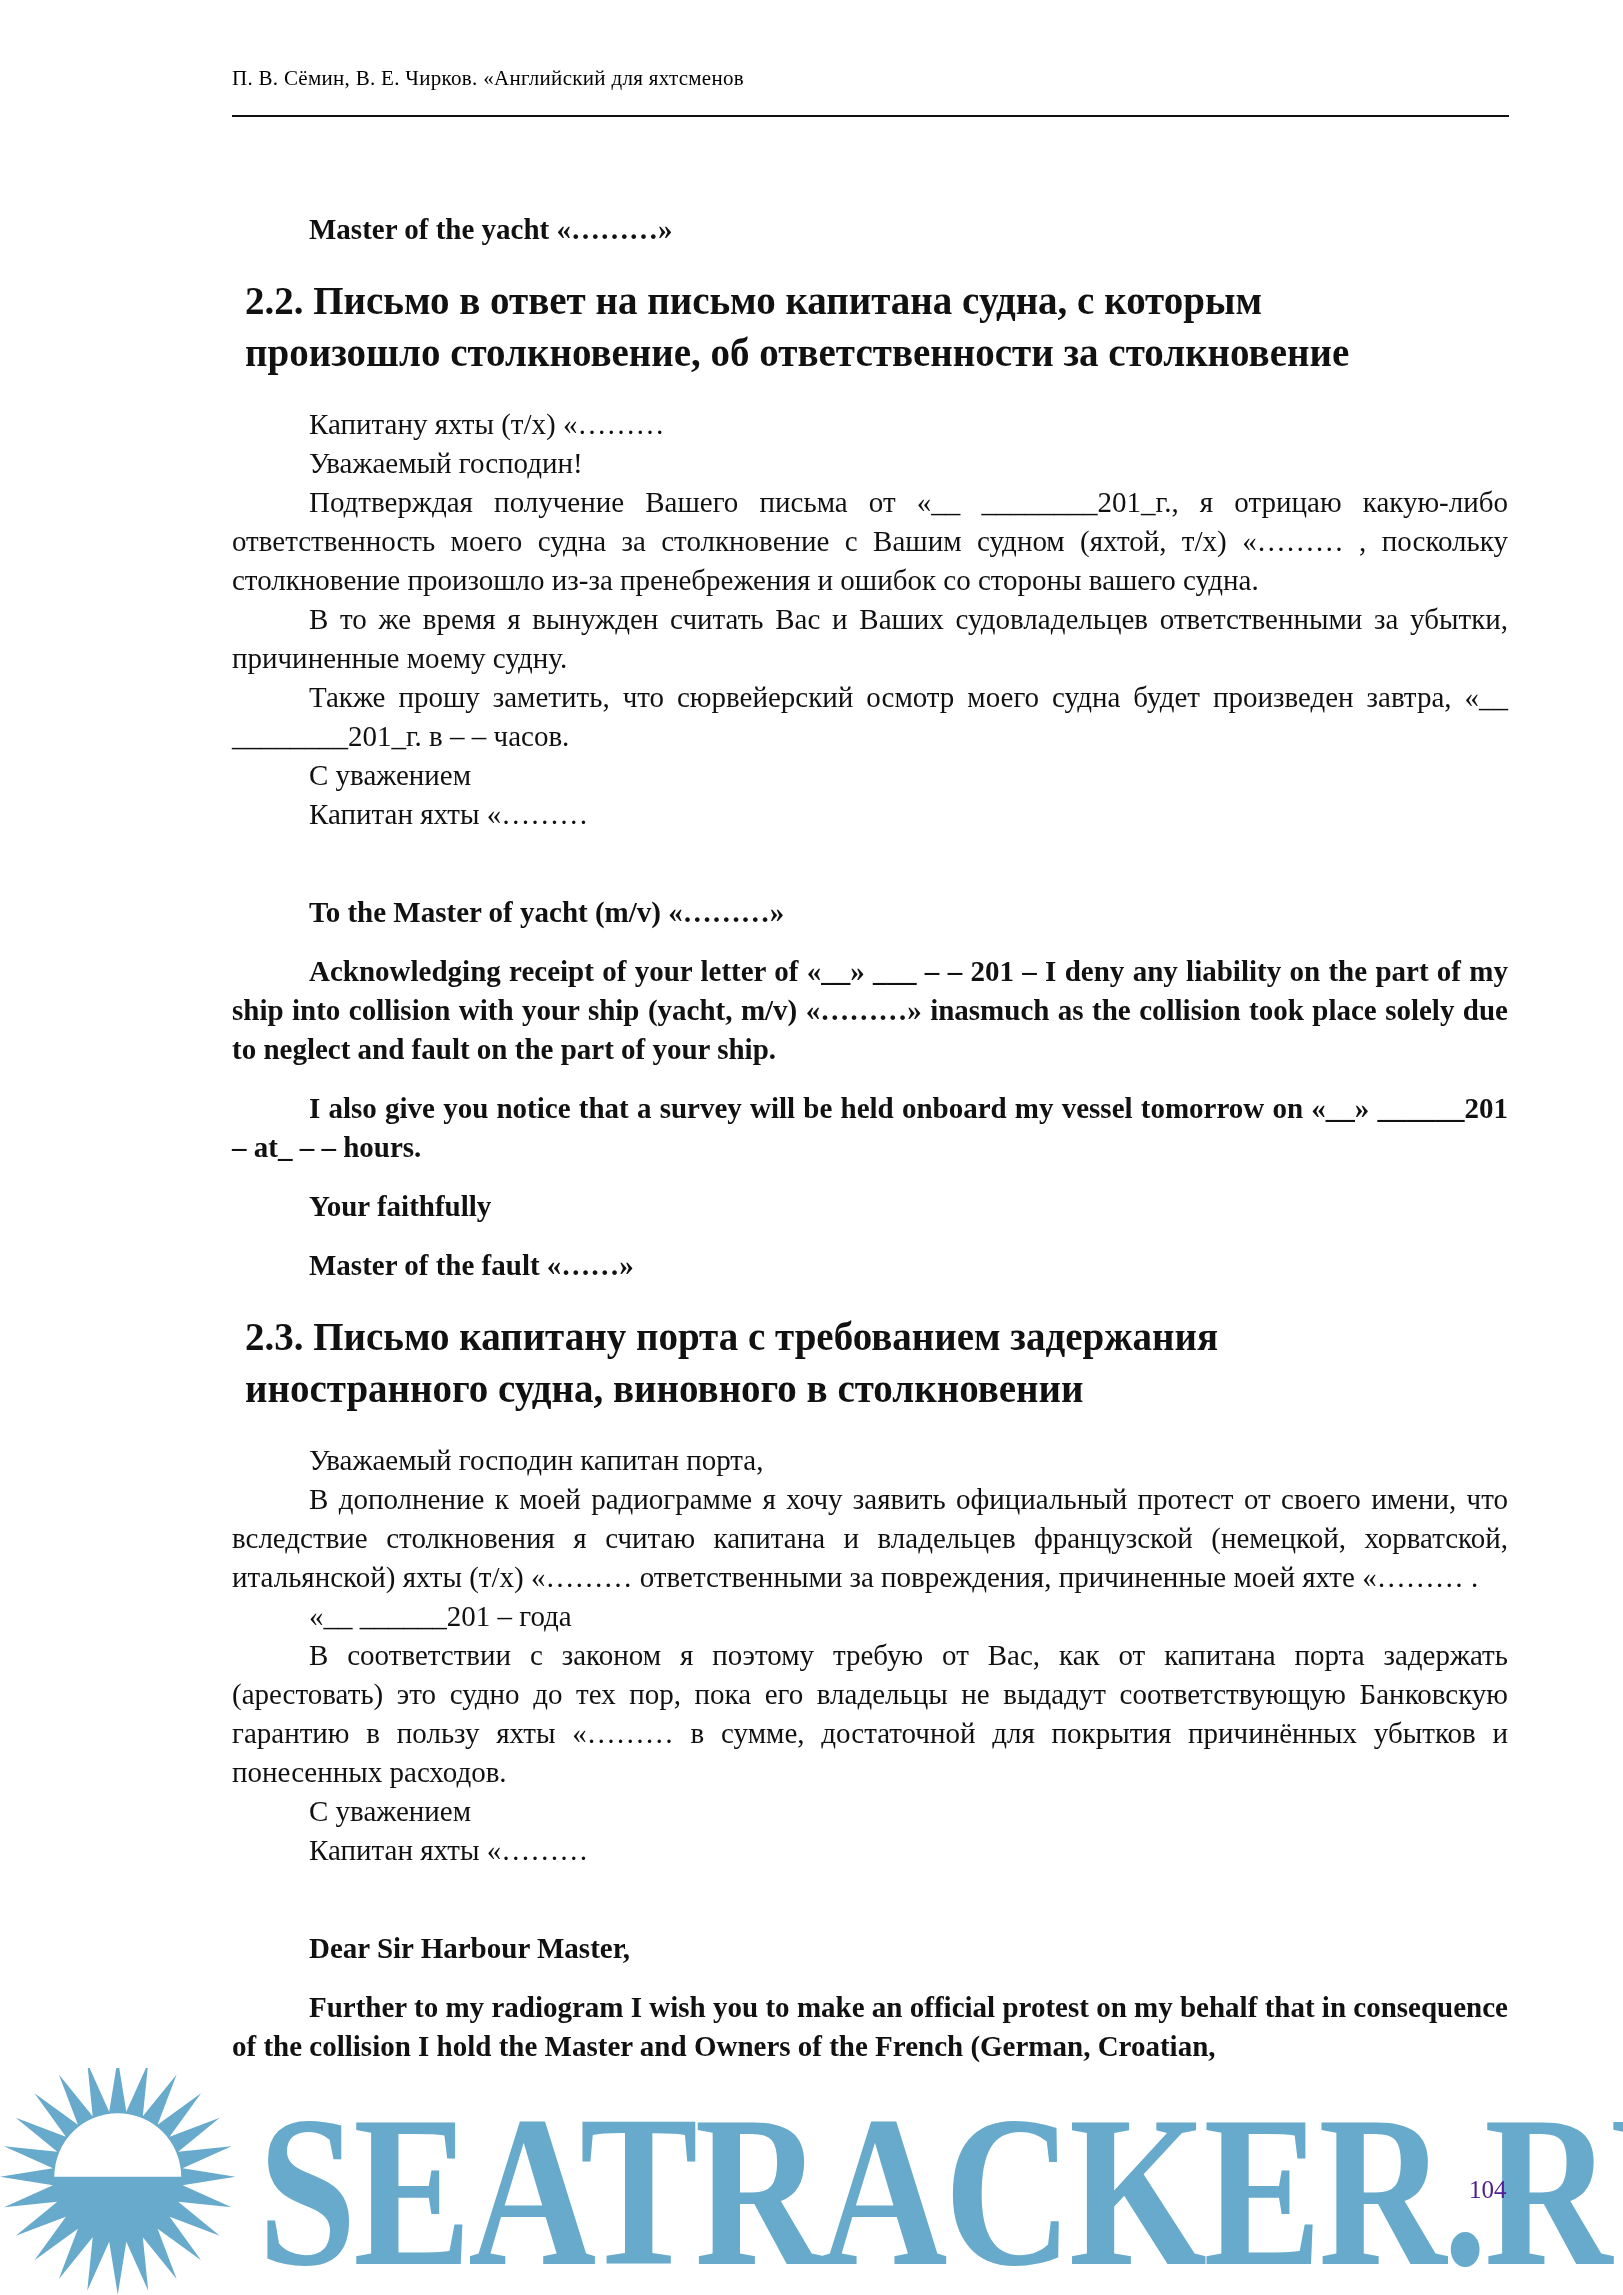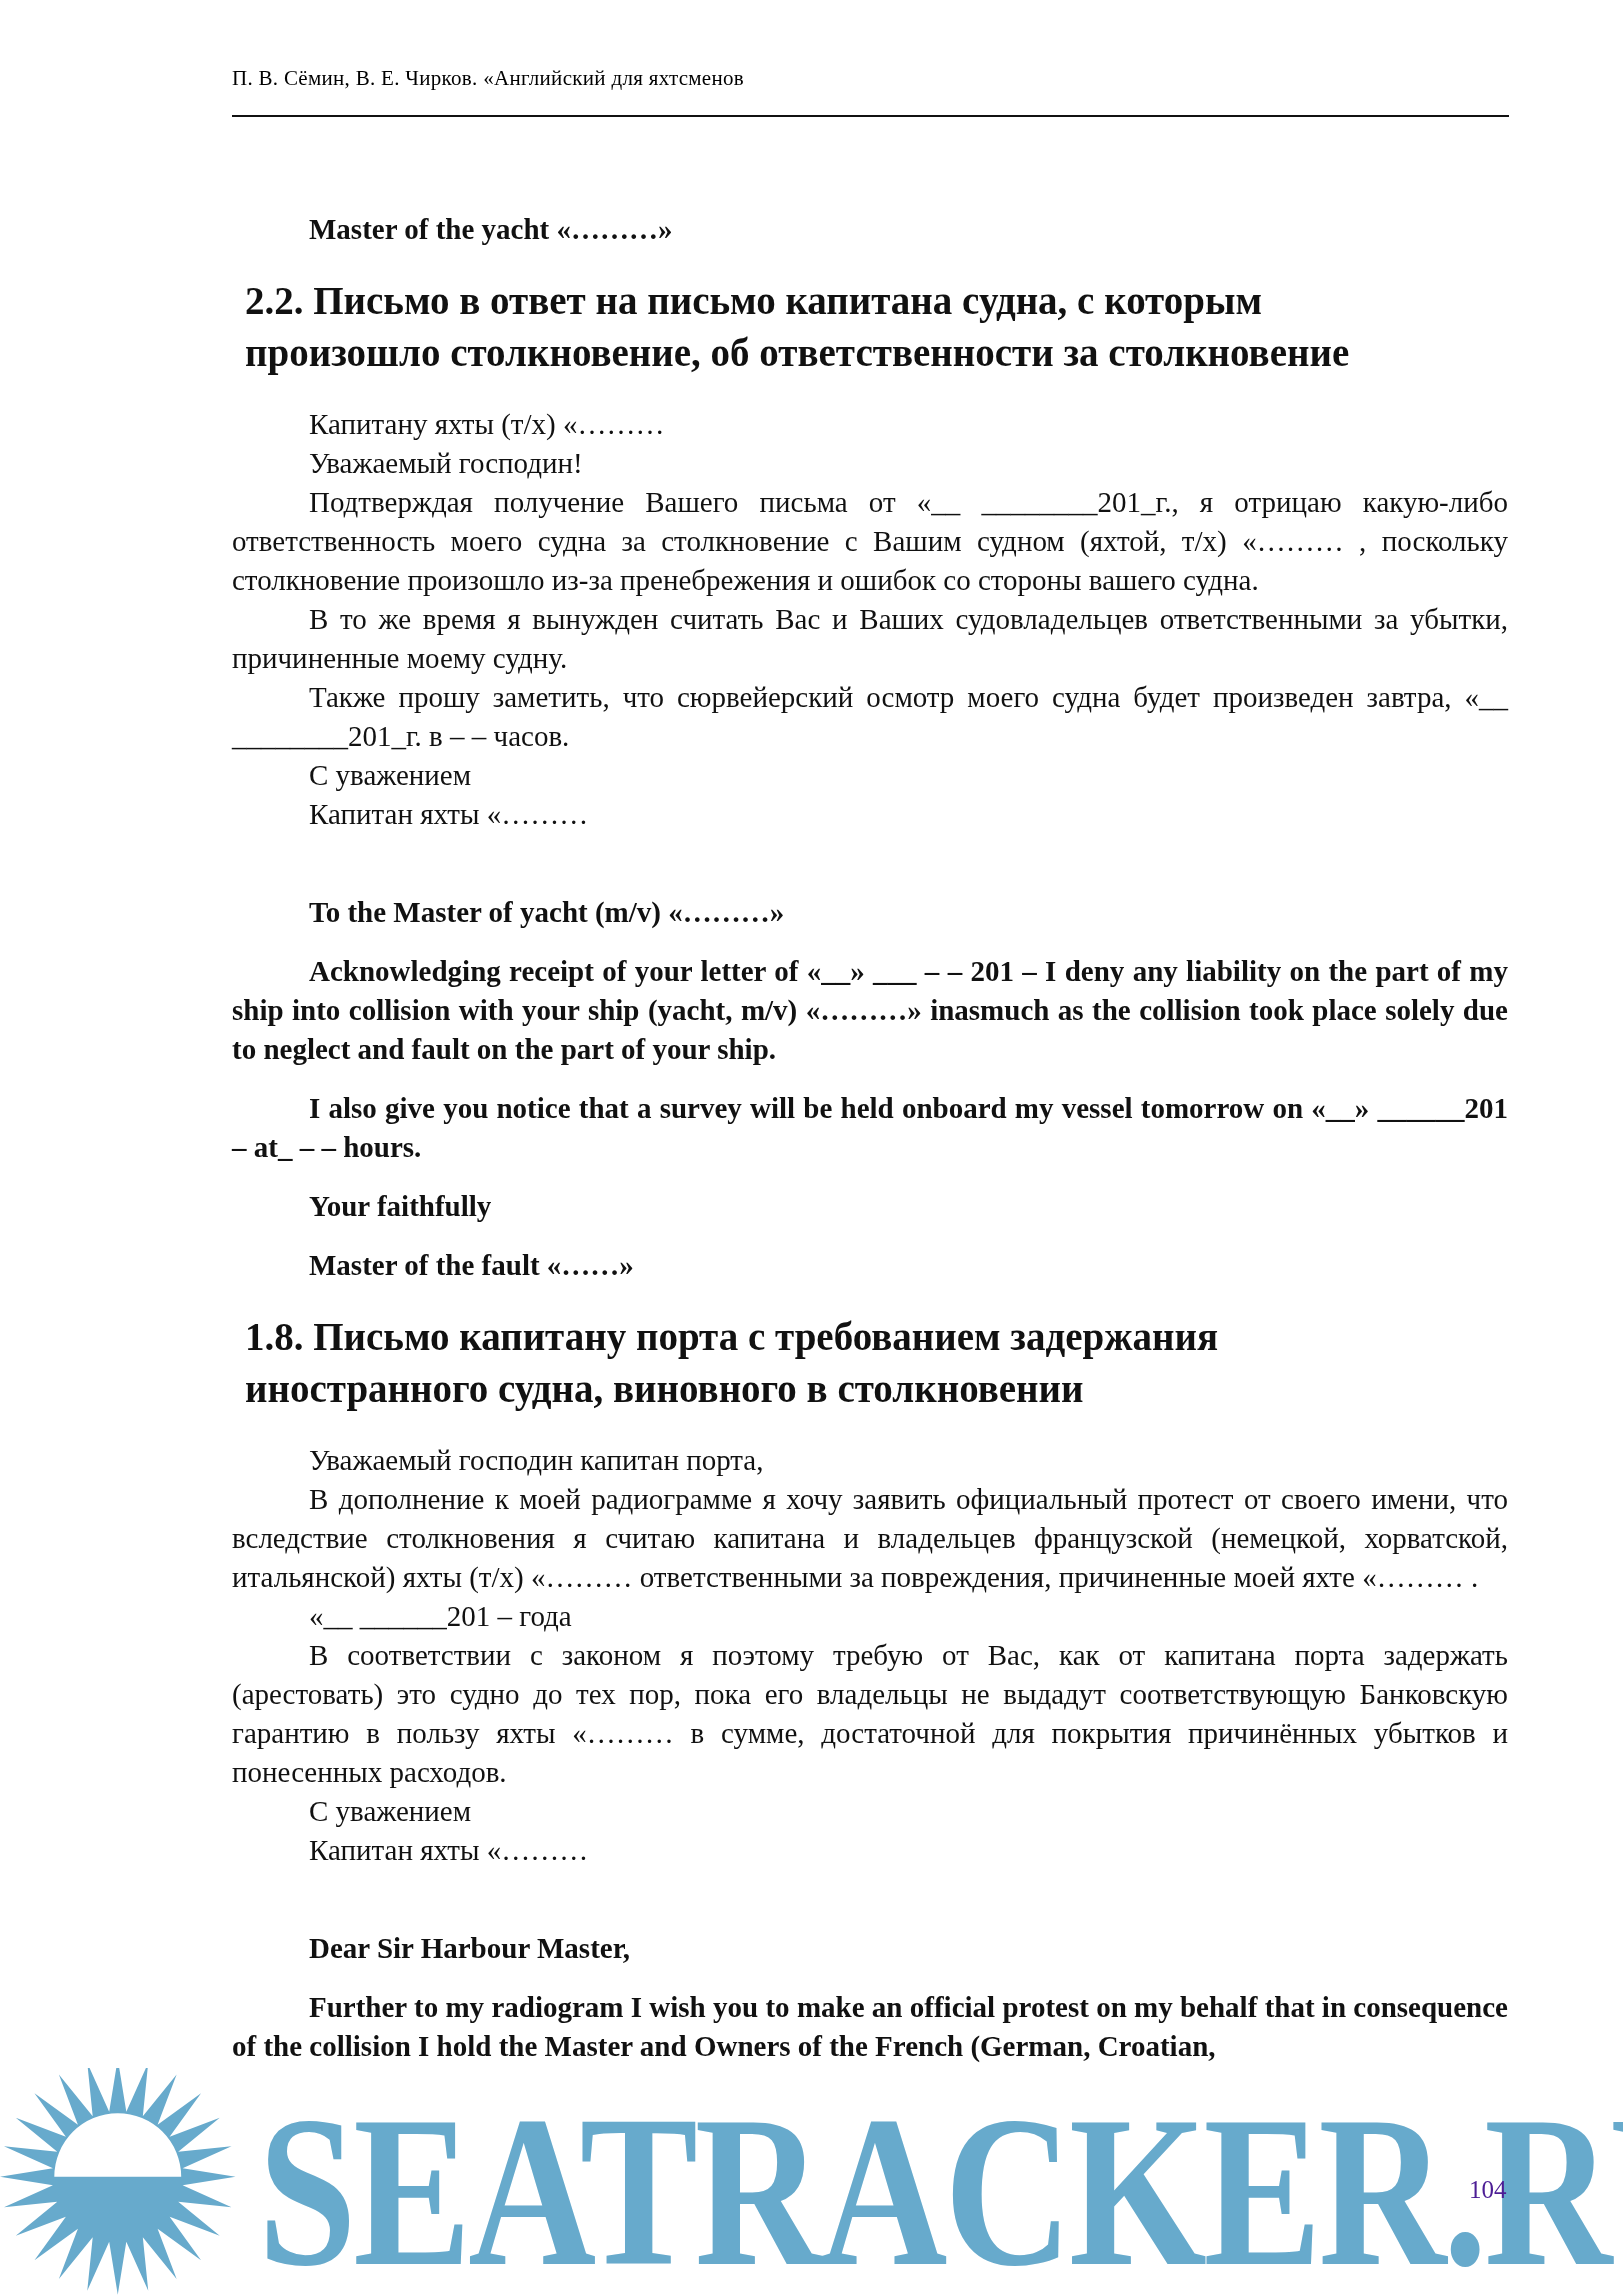--- a/index.html
+++ b/index.html
@@ -44,21 +44,21 @@
 
   <div class="gap-s"></div>
 
   <p class="p b">To the Master of yacht (m/v) «………»</p>
   <p class="p b">Acknowledging receipt of your letter of «__» ___ – – 201 – I deny any liability on the part of my ship into collision with your ship (yacht, m/v) «………» inasmuch as the collision took place solely due to neglect and fault on the part of your ship.</p>
   <p class="p b">I also give you notice that a survey will be held onboard my vessel tomorrow on «__» ______201 – at_ – – hours.</p>
   <p class="p b">Your faithfully</p>
   <p class="p b">Master of the fault «……»</p>
 
   <div class="gap-h"></div>
-  <p class="h2">1.8. Письмо капитану порта с требованием задержания</p>
+  <p class="h2">2.3. Письмо капитану порта с требованием задержания</p>
   <p class="h2">иностранного судна, виновного в столкновении</p>
   <div class="gap-h"></div>
 
   <p class="p">Уважаемый господин капитан порта,</p>
   <p class="p">В дополнение к моей радиограмме я хочу заявить официальный протест от своего имени, что вследствие столкновения я считаю капитана и владельцев французской (немецкой, хорватской, итальянской) яхты (т/х) «………   ответственными за повреждения, причиненные моей яхте «………  .</p>
   <p class="p">«__  ______201 – года</p>
   <p class="p">В соответствии с законом я поэтому требую от Вас, как от капитана порта задержать (арестовать) это судно до тех пор, пока его владельцы не выдадут соответствующую Банковскую гарантию в пользу яхты «………   в сумме, достаточной для покрытия причинённых убытков и понесенных расходов.</p>
   <p class="p">С уважением</p>
   <p class="p">Капитан яхты «………</p>
 

